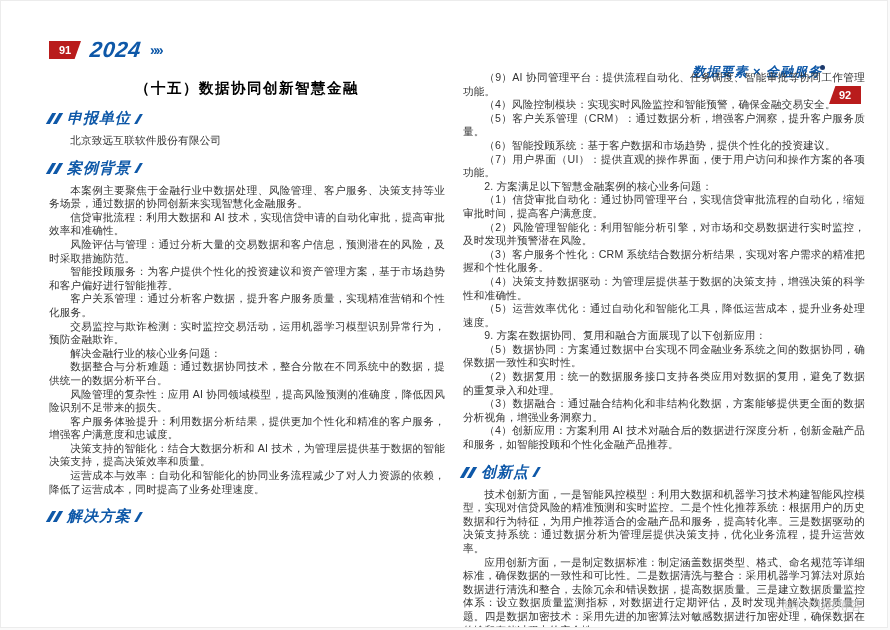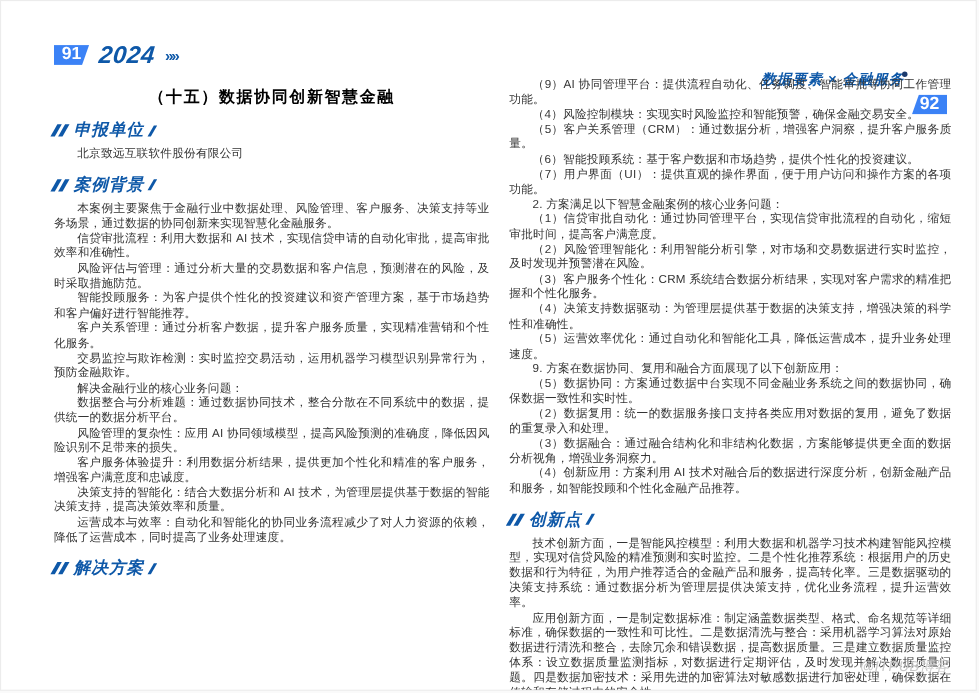--- a/index.html
+++ b/index.html
@@ -6,21 +6,21 @@
   body { width: 890px; height: 630px; background: #fafafa; font-family: "Liberation Sans", "DejaVu Sans", sans-serif; }
   .page {
     position: relative; width: 888px; height: 628px; background: #ffffff;
     border: 1px solid #ececec; overflow: hidden; box-sizing: border-box;
   }
 
   
   .header { position: absolute; top: 38px; left: 48px; right: 26px; display: flex; justify-content: space-between; align-items: flex-start; }
   .hdr-left { display: flex; align-items: center; gap: 9px; }
   .page-badge {
-    background: #3b82f6; color: #fff; font-weight: bold; font-size: 16px;
+    background: #b91c1c; color: #fff; font-weight: bold; font-size: 11px;
     width: 32px; height: 18px; display: flex; align-items: center; justify-content: center;
   }
   .page-badge.left  { clip-path: polygon(0 0, 100% 0, 80% 100%, 0 100%); }
   .page-badge.right { clip-path: polygon(20% 0, 100% 0, 100% 100%, 0 100%); margin-top: 47px; }
   .logo { color: #0e58a8; font-weight: 900; font-style: italic; font-size: 22px; letter-spacing: 0.5px; transform: skewX(-6deg); line-height: 1; }
   .logo-arrows { color: #0e58a8; font-weight: bold; font-size: 14px; letter-spacing: -2px; line-height: 1; }
   .hdr-right { display: flex; align-items: center; gap: 7px; }
   .badge-wrap { display: flex; flex-direction: row; }
   .badge-text { color: #0e58a8; font-weight: 900; font-style: italic; font-size: 13px; letter-spacing: 1px; white-space: nowrap; }
   .badge-underline { position: relative; height: 3.5px; background: #1c3a6d; margin-top: 3px; }

